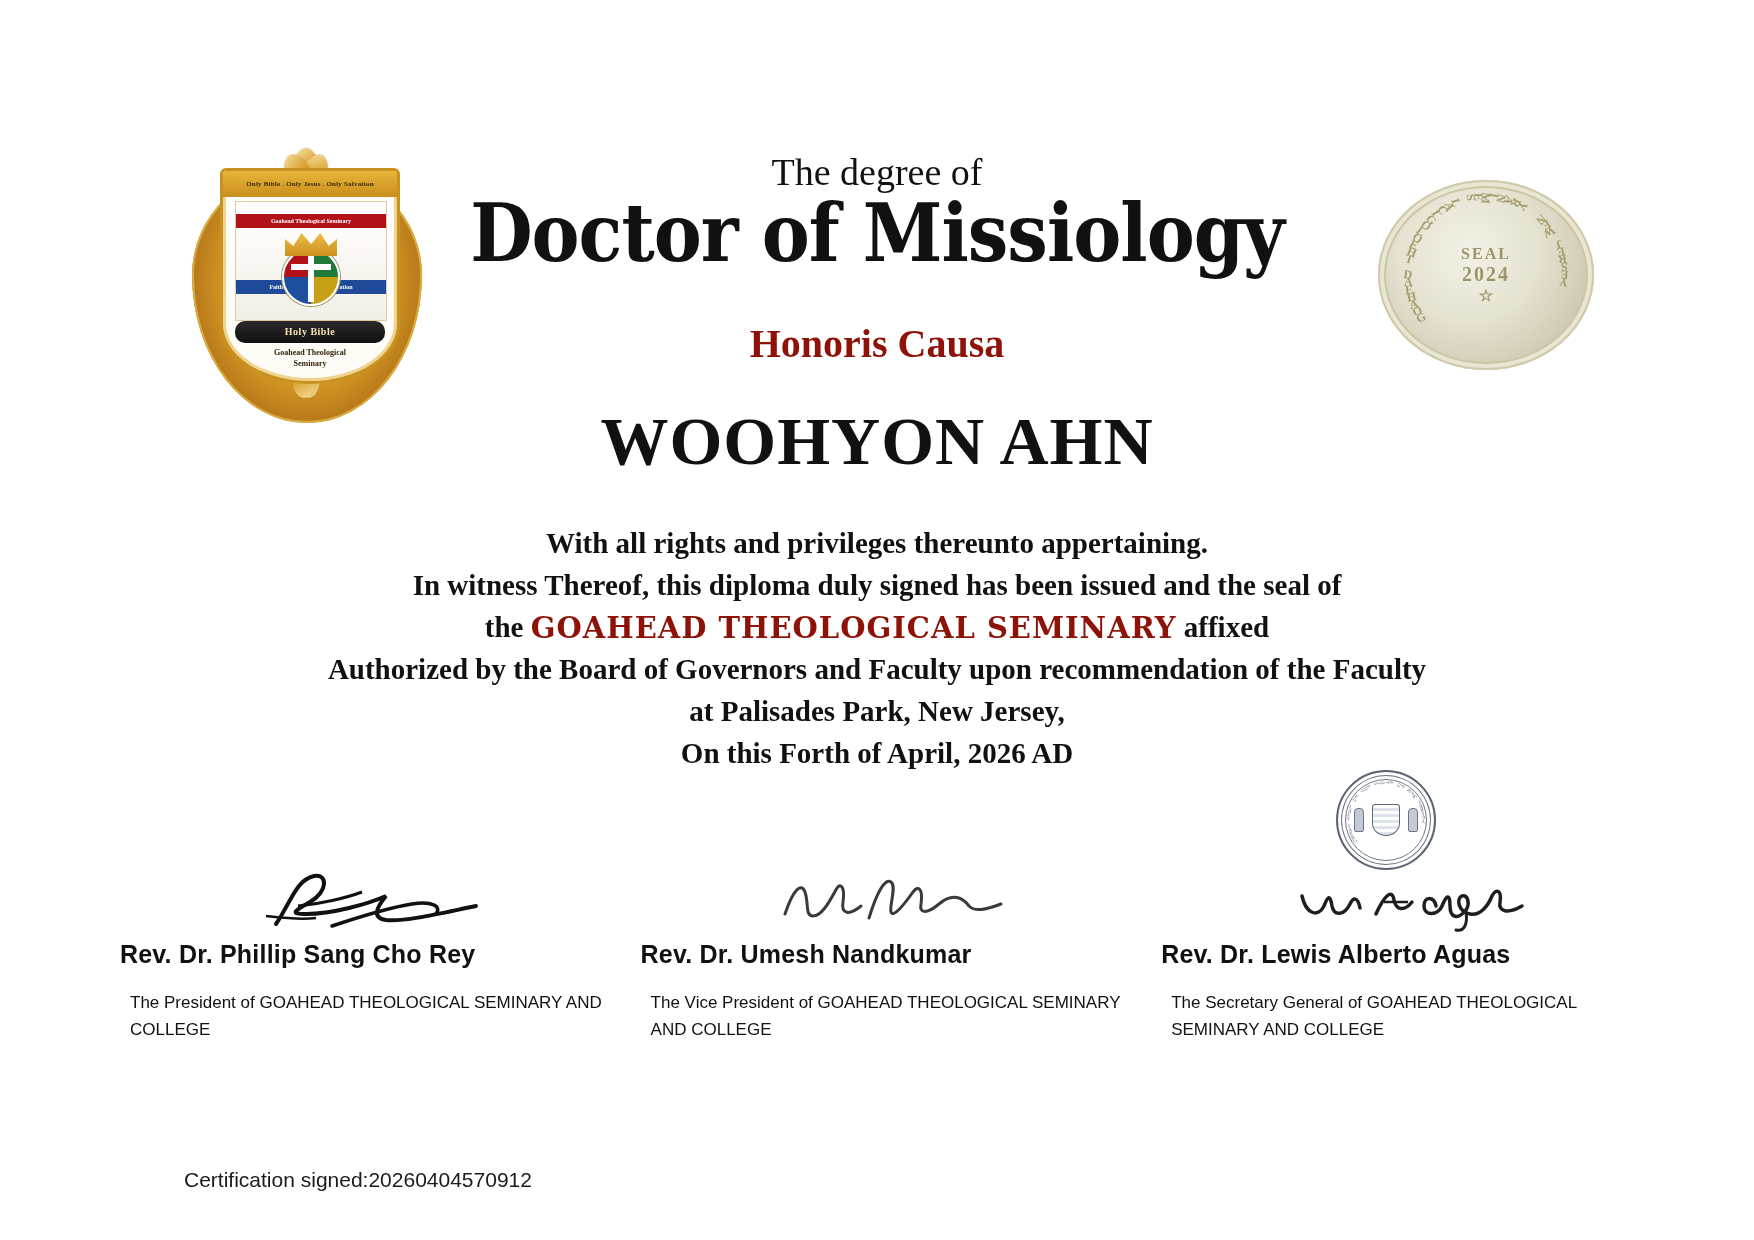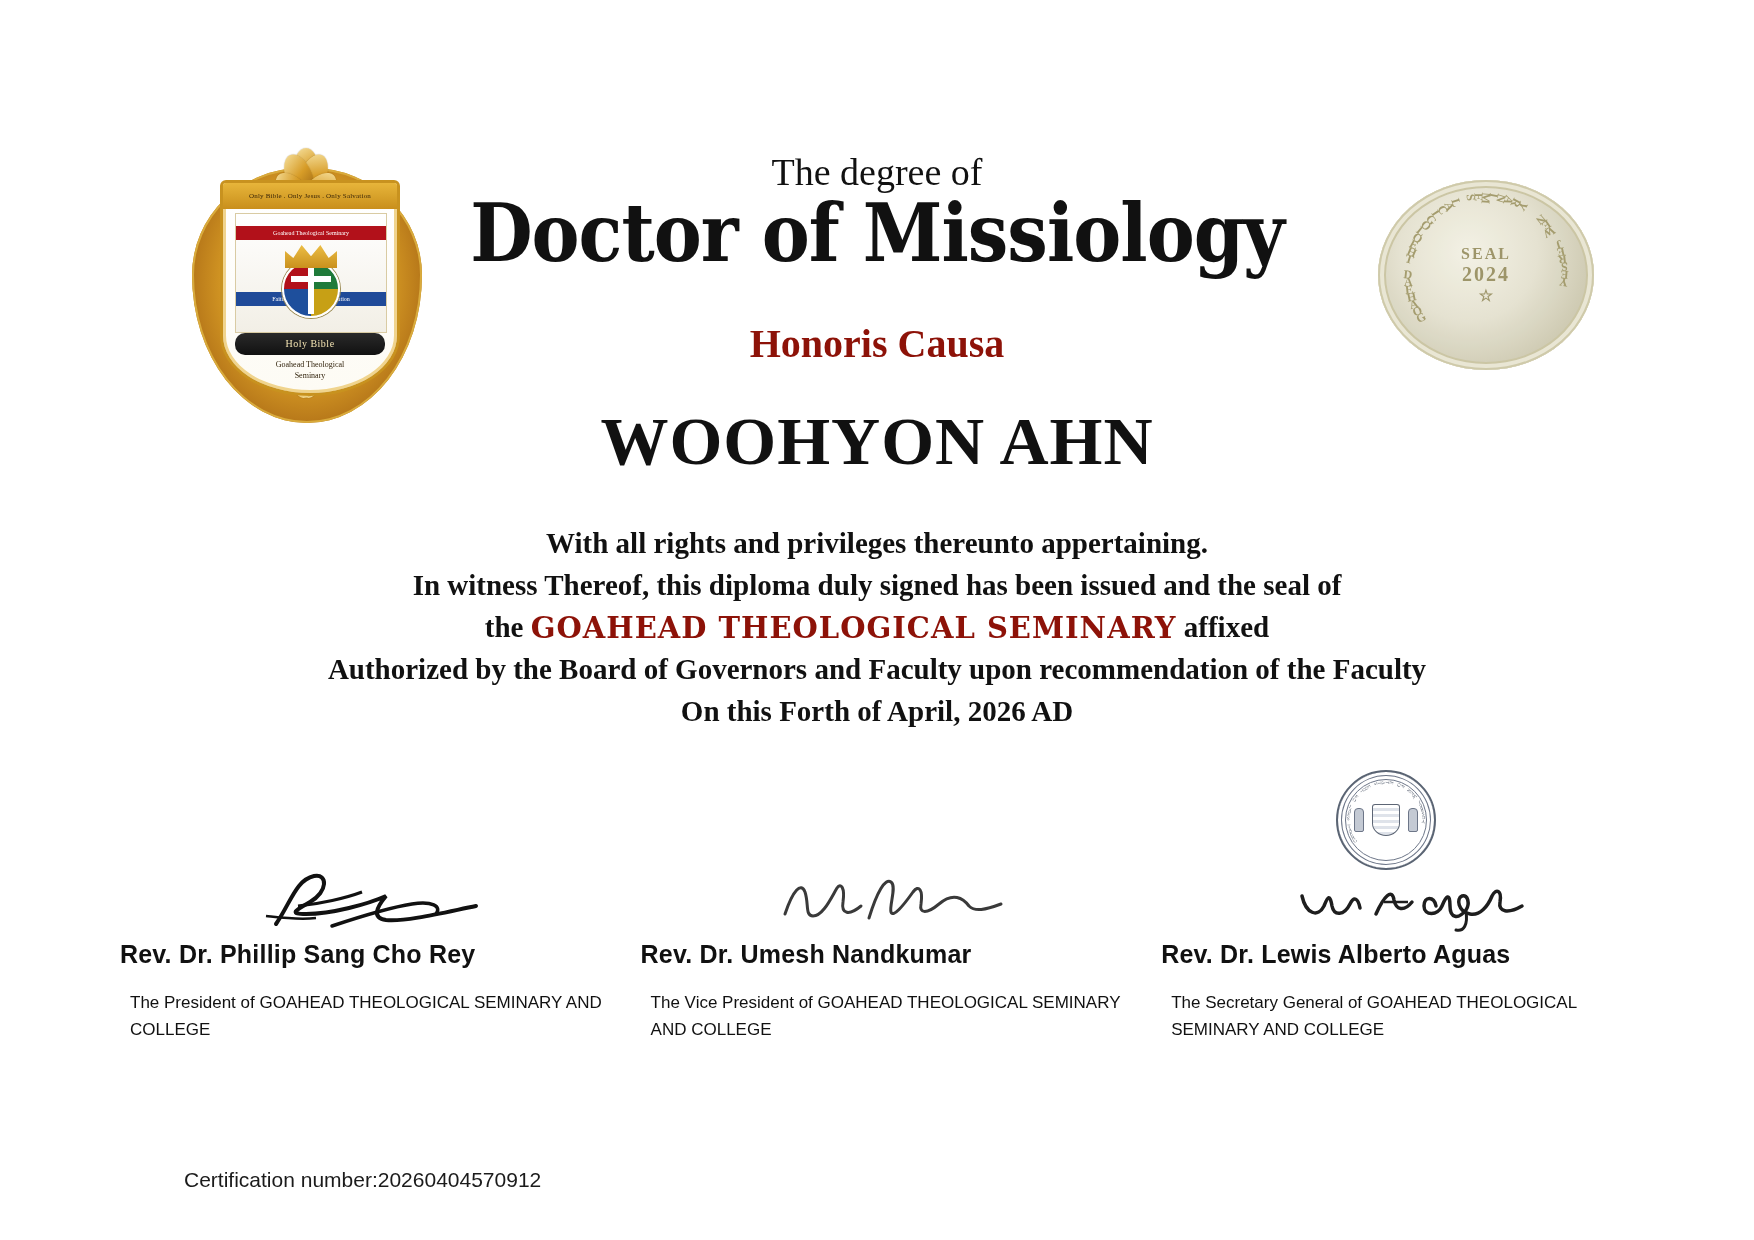--- a/index.html
+++ b/index.html
@@ -43,28 +43,29 @@
     width: 26px;
     height: 40px;
     background: linear-gradient(150deg, #f7e3a2, #d79c27 55%, #9c6714);
     border-radius: 60% 60% 50% 50% / 70% 70% 40% 40%;
     transform-origin: 50% 100%;
     box-shadow: 0 0 1px rgba(90,60,10,.6);
   }
   .crest .shield {
     position: absolute;
     left: 28px;
-    top: 12px;
+    top: 0;
     width: 174px;
     height: 210px;
     background: linear-gradient(#ffffff, #fdfbf4);
     border: 3px solid #c8921f;
     border-radius: 6px 6px 50% 50% / 6px 6px 28% 28%;
     box-shadow: 0 0 0 3px #f0d48d inset;
     overflow: hidden;
+    font-weight: bold;
   }
   .crest .shield-top {
     position: absolute;
     top: 0; left: 0; right: 0;
     height: 26px;
     background: linear-gradient(#e7b53a, #c98f1c);
   }
   .crest .shield-top span {
     display: block;
     text-align: center;
@@ -534,20 +535,21 @@
   <div class="body-text line-honoris">Honoris Causa</div>
   <div class="body-text line-recipient">WOOHYON AHN</div>
 
   <div class="para">
     <div>With all rights and privileges thereunto appertaining.</div>
     <div>In witness Thereof, this diploma duly signed has been issued and the seal of</div>
     <div>
       <span>the </span><span class="seminary-gothic">GOAHEAD THEOLOGICAL SEMINARY</span><span> affixed</span>
     </div>
     <div>Authorized by the Board of Governors and Faculty upon recommendation of the Faculty</div>
+    <div>at Palisades Park, New Jersey,</div>
     <div>On this Forth of April, 2026 AD</div>
   </div>
 
   <div class="sig-zone">
 
     <div class="sig-col">
       <div class="sig-ink">
         <svg width="280" height="74" viewBox="0 0 280 74">
           <path d="M40 62 C55 40, 60 18, 78 14 C92 11, 92 30, 74 40 C60 48, 52 52, 70 52 C96 52, 132 42, 150 34 C140 46, 136 56, 150 58 C170 60, 210 50, 240 44" fill="none" stroke="#111" stroke-width="4" stroke-linecap="round"></path>
           <path d="M62 44 C84 42, 110 36, 126 30" fill="none" stroke="#111" stroke-width="3"></path>
@@ -579,15 +581,15 @@
           <path d="M158 44 C156 34, 146 34, 146 44 C146 54, 160 54, 164 44 C168 34, 172 30, 172 44 C172 56, 180 58, 188 48 C192 42, 190 32, 184 34 C178 36, 180 50, 192 52 C202 54, 210 44, 214 34 C218 26, 224 28, 222 40 C220 50, 230 52, 244 44" fill="none" stroke="#1e1e1e" stroke-width="3.5" stroke-linecap="round"></path>
           <path d="M188 50 C190 62, 186 70, 178 68" fill="none" stroke="#1e1e1e" stroke-width="3" stroke-linecap="round"></path>
         </svg>
       </div>
       <div class="sig-name">Rev. Dr. Lewis Alberto Aguas</div>
       <div class="sig-title">The Secretary General of GOAHEAD THEOLOGICAL SEMINARY AND COLLEGE</div>
     </div>
 
   </div>
 
-  <div class="cert-number">Certification number:20260404570912</div>
+  <div class="cert-number">Certification signed:20260404570912</div>
 
 </div>
 
 </body></html>

